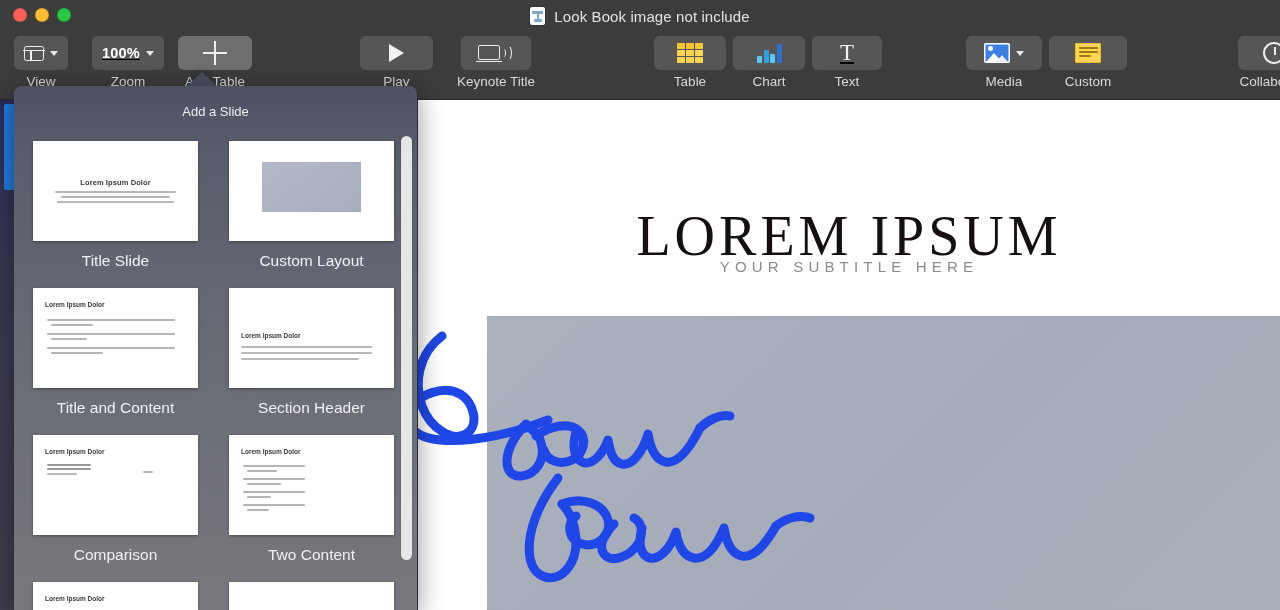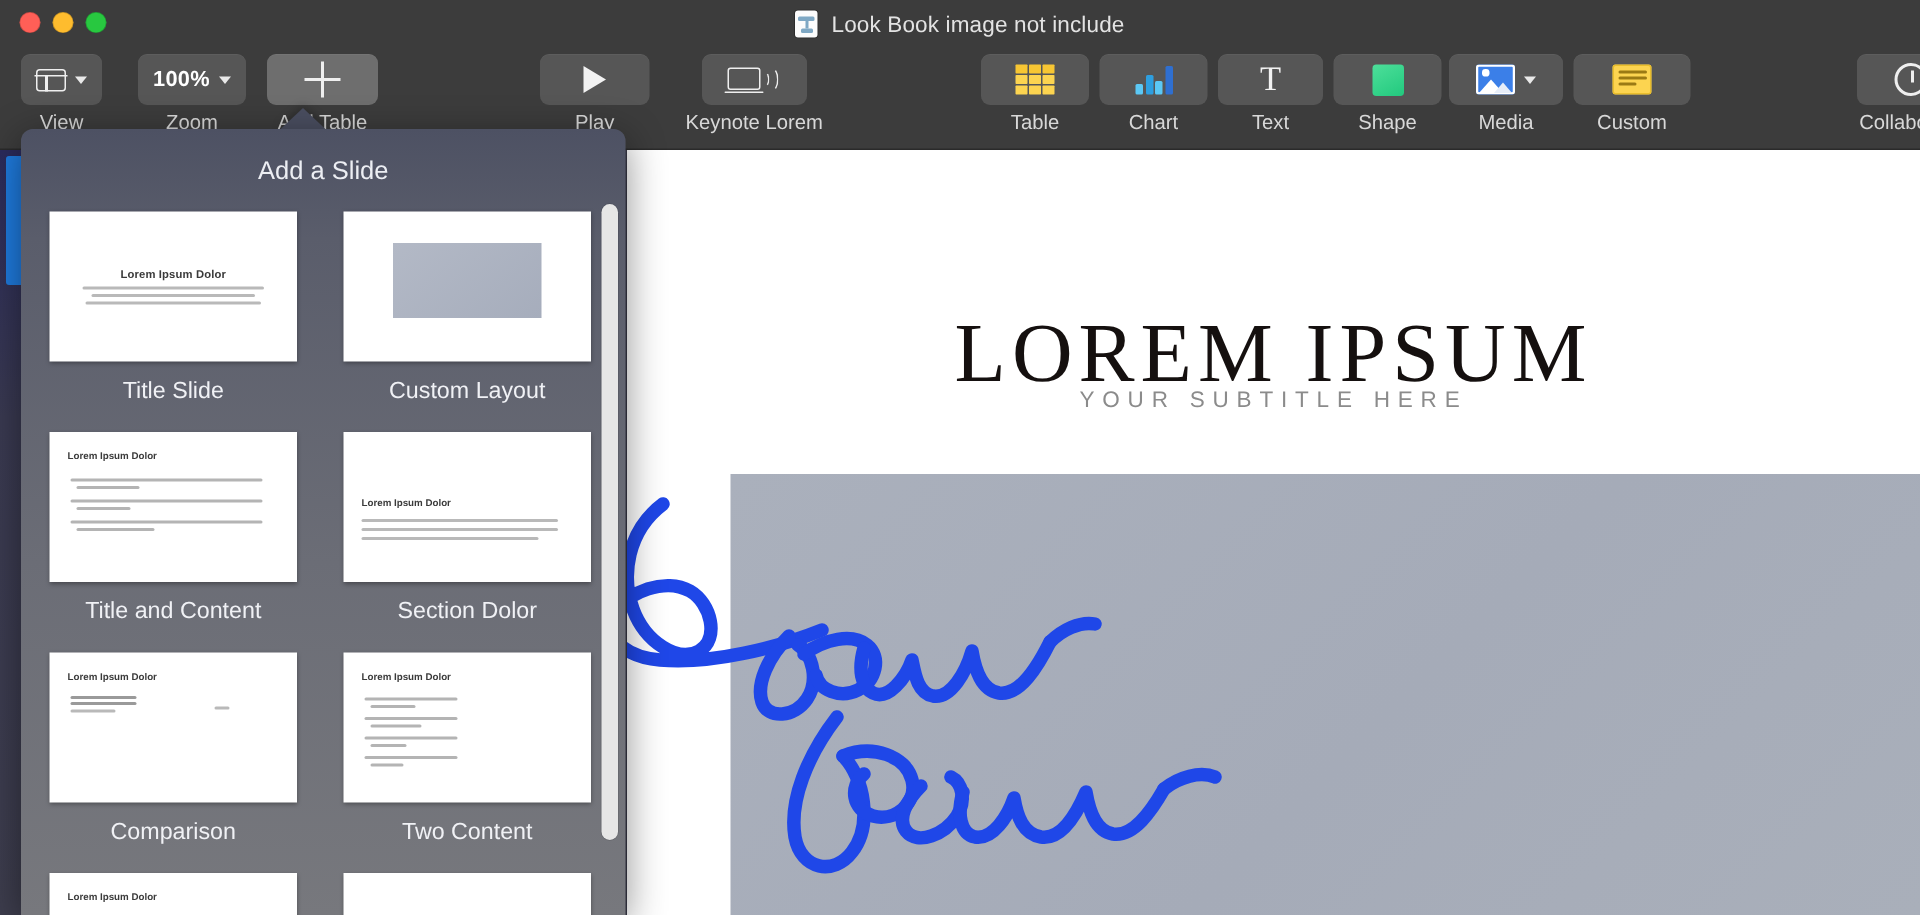--- a/index.html
+++ b/index.html
@@ -74,20 +74,21 @@
     width: auto;
   }
   .tool .btn {
     background: #565656;
     border-radius: 6px;
     height: 34px;
     display: flex; align-items: center; justify-content: center;
     gap: 6px;
     padding: 0 10px;
     box-shadow: 0 0.5px 0 rgba(255,255,255,.06) inset;
+    text-decoration: underline;
   }
   .tool .btn.active { background: #6e6e6e; }
   .tool .lbl {
     margin-top: 4px;
     color: #d8d8d8;
     font-size: 13.5px;
     white-space: nowrap;
   }
   .chev {
     width: 0; height: 0;
@@ -227,21 +228,21 @@
     width: 0; height: 0;
     border-left: 16px solid transparent;
     border-right: 16px solid transparent;
     border-bottom: 15px solid #4a4e60;
     filter: drop-shadow(0 -2px 3px rgba(0,0,0,.25));
   }
   .pop-title {
     position: absolute; left: 0; top: 18px; width: 403px;
     text-align: center;
     color: #eceef3;
-    font-size: 17px;
+    font-size: 13px;
   }
   .pop-scroll {
     position: absolute; left: 0; top: 46px;
     width: 403px; height: 478px;
     overflow: hidden;
   }
   .pop-grid {
     display: grid;
     grid-template-columns: 179px 179px;
     column-gap: 17px;
@@ -352,21 +353,21 @@
 
     <div class="tool" style="left:457px;">
       <div class="btn" style="width:70px;">
         <span class="ic-live">
           <span class="scr"></span>
             <span class="bar"></span>
             <span class="w1"></span>
             <span class="w2"></span>
         </span>
       </div>
-      <div class="lbl">Keynote Lorem</div>
+      <div class="lbl">Keynote Title</div>
     </div>
 
     <div class="tool" style="left:654px;">
       <div class="btn" style="width:72px;">
         <span class="ic-table">
           <i class="hdr"></i>
             <i class="hdr"></i>
             <i class="hdr"></i>
           <i></i>
             <i></i>
@@ -391,26 +392,20 @@
       <div class="lbl">Chart</div>
     </div>
 
     <div class="tool" style="left:812px;">
       <div class="btn" style="width:70px;">
         <span class="ic-text">T</span>
       </div>
       <div class="lbl">Text</div>
     </div>
 
-    <div class="tool" style="left:889px;">
-      <div class="btn" style="width:72px;">
-        <span class="ic-shape"></span>
-      </div>
-      <div class="lbl">Shape</div>
-    </div>
 
     <div class="tool" style="left:966px;">
       <div class="btn" style="width:76px;">
         <span class="ic-media">
           <span class="mtn"></span>
             <span class="mtn2"></span>
             <span class="sun"></span>
         </span>
         <span class="chev"></span>
       </div>
@@ -502,21 +497,21 @@
           <div class="layout-name">Title and Content</div>
         </div>
 
         <div class="layout-cell">
           <div class="layout-thumb">
             <div class="tt t-left-title" style="top:44px;">Lorem Ipsum Dolor</div>
             <i class="ln" style="left:12px; top:58px; width:131px;"></i>
             <i class="ln" style="left:12px; top:64px; width:131px;"></i>
             <i class="ln" style="left:12px; top:70px; width:118px;"></i>
           </div>
-          <div class="layout-name">Section Dolor</div>
+          <div class="layout-name">Section Header</div>
         </div>
 
         <div class="layout-cell">
           <div class="layout-thumb">
             <div class="tt t-left-title">Lorem Ipsum Dolor</div>
             <i class="ln d" style="left:14px; top:29px; width:44px;"></i>
             <i class="ln d" style="left:14px; top:33px; width:44px;"></i>
             <i class="ln" style="left:14px; top:38px; width:30px;"></i>
             <i class="ln" style="left:110px; top:36px; width:10px;"></i>
           </div>

